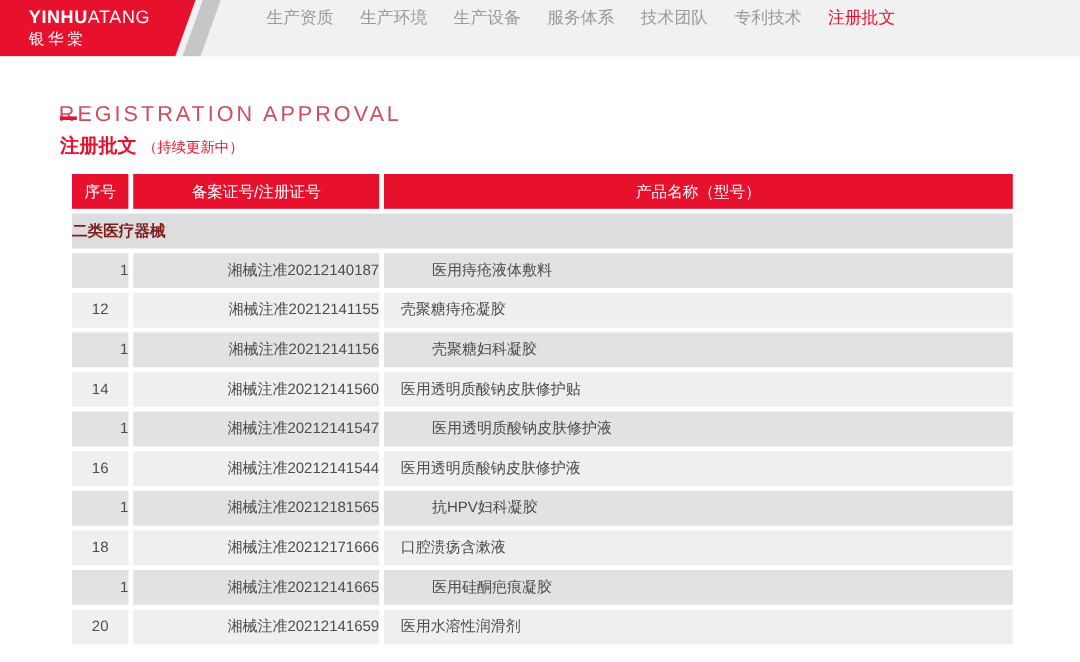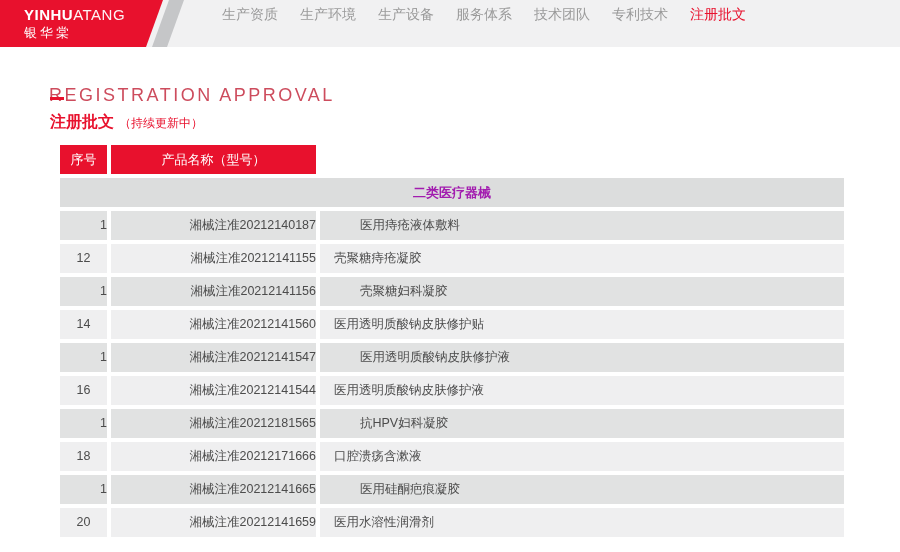--- a/index.html
+++ b/index.html
@@ -33,22 +33,22 @@
     align-items:baseline; }
   .subtitle-cn { font-size:16px; font-weight:bold; color:#e8112d; }
   .subtitle-note { font-size:12px; color:#e8112d; margin-left:5px;text-align:center; }
 
   
   .table { position:absolute; left:60px; top:145px; width:784px;
     display:grid; grid-template-columns:47px 205px 1fr; gap:4px; background:#ffffff; }
   .cell { height:29px; line-height:29px; font-size:12.5px; color:#4c4c4c;
     overflow:hidden; white-space:nowrap; }
   .th { background:#e8112d; color:#ffffff; text-align:center; font-size:13px; }
-  .category { grid-column:1 / -1; background:#dcdddd; text-align:center;
-    font-weight:bold; color:#a21caf; font-size:13px; }
+  .category { grid-column:1 / -1; background:#dcdddd; text-align:left;
+    font-weight:bold; color:#7f1d1d; font-size:13px; }
   .c-idx { text-align:center; }
   .c-reg { text-align:right; }
   .c-prod { text-align:left; padding-left:14px; }
   .row-dark { background:#e1e2e2;padding-left:40px; }
   .row-light { background:#efeff0; }
 </style>
 </head>
 <body>
 
 <div class="header">
@@ -71,20 +71,21 @@
 
 <div class="page-title">REGISTRATION APPROVAL</div>
 <div class="title-dash"></div>
 <div class="subtitle">
   <span class="subtitle-cn">注册批文</span>
   <span class="subtitle-note">（持续更新中）</span>
 </div>
 
 <div class="table">
   <div class="cell th">序号</div>
+  <div class="cell th">备案证号/注册证号</div>
   <div class="cell th">产品名称（型号）</div>
   <div class="cell category">二类医疗器械</div>
 
   <div class="cell c-idx row-dark">11</div>
   <div class="cell c-reg row-dark">湘械注准20212140187</div>
   <div class="cell c-prod row-dark">医用痔疮液体敷料</div>
 
   <div class="cell c-idx row-light">12</div>
   <div class="cell c-reg row-light">湘械注准20212141155</div>
   <div class="cell c-prod row-light">壳聚糖痔疮凝胶</div>

